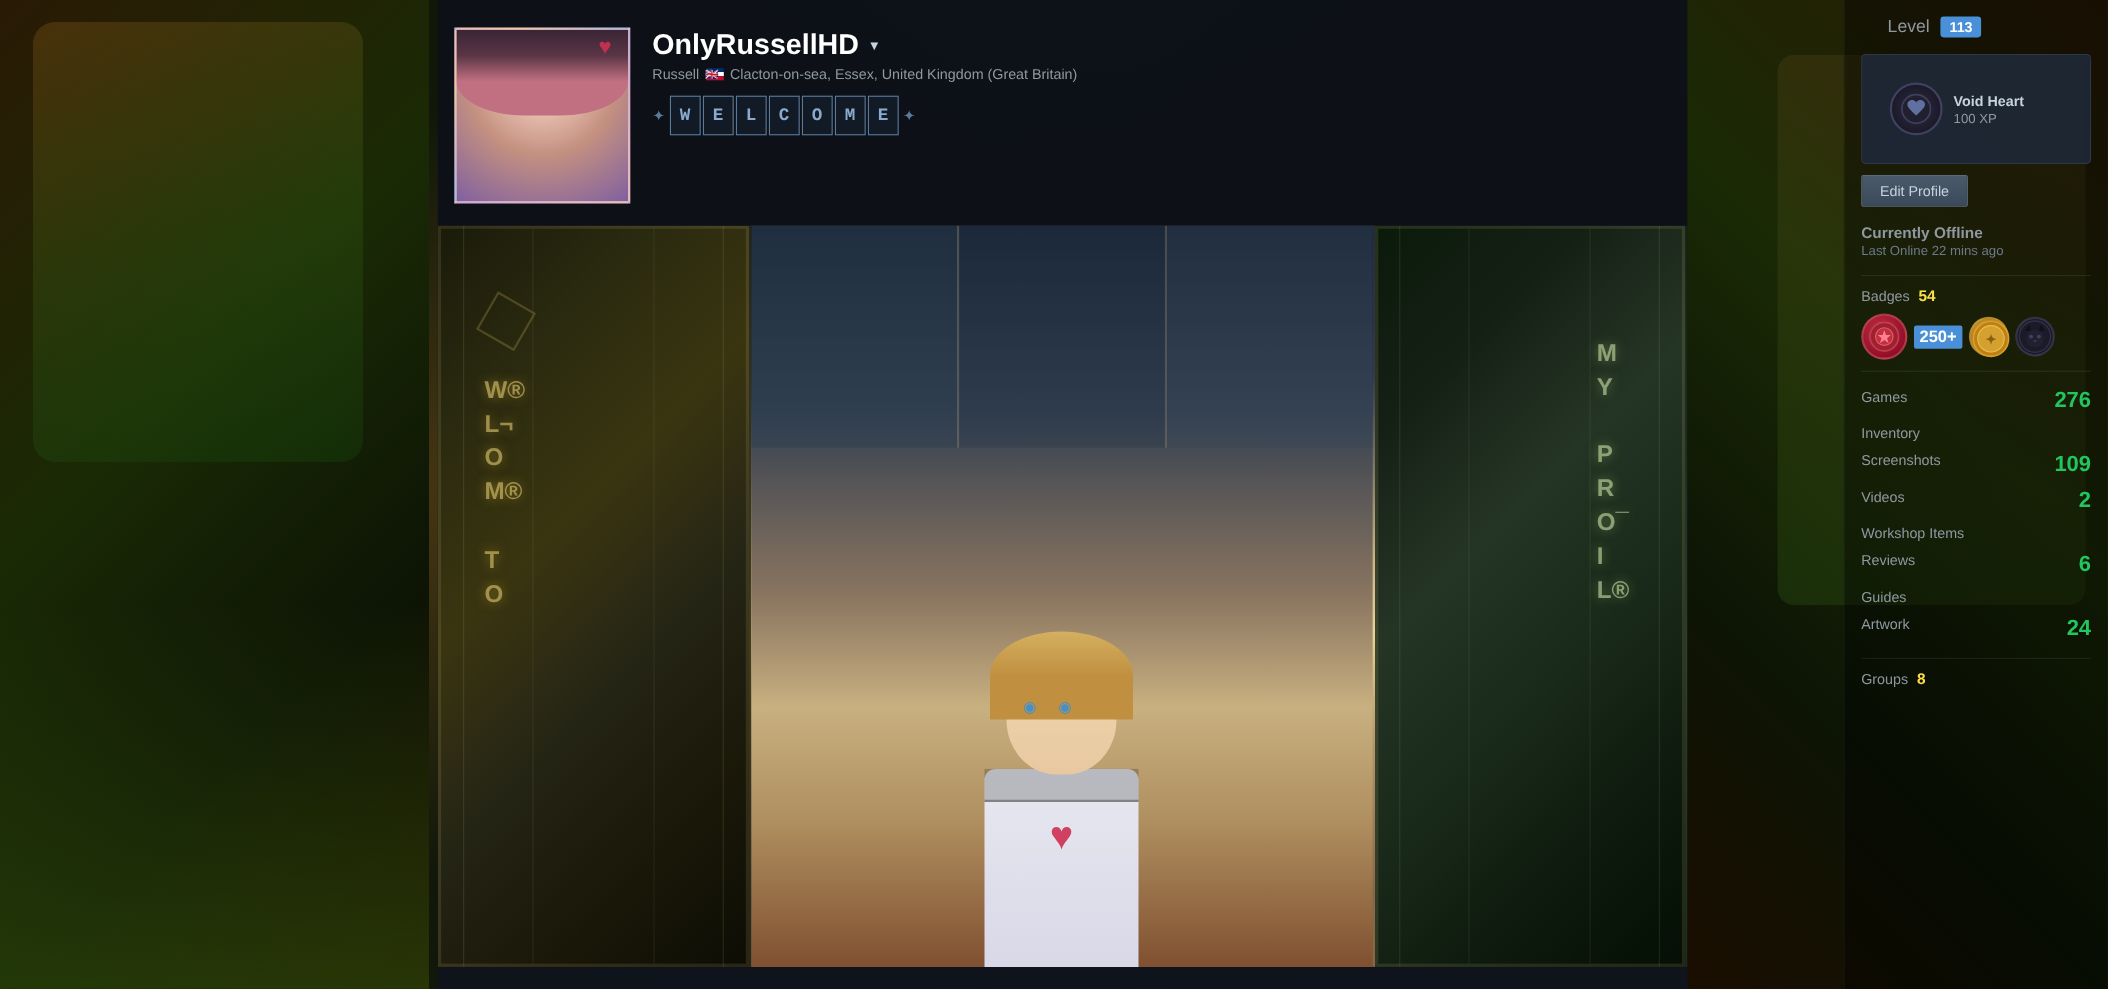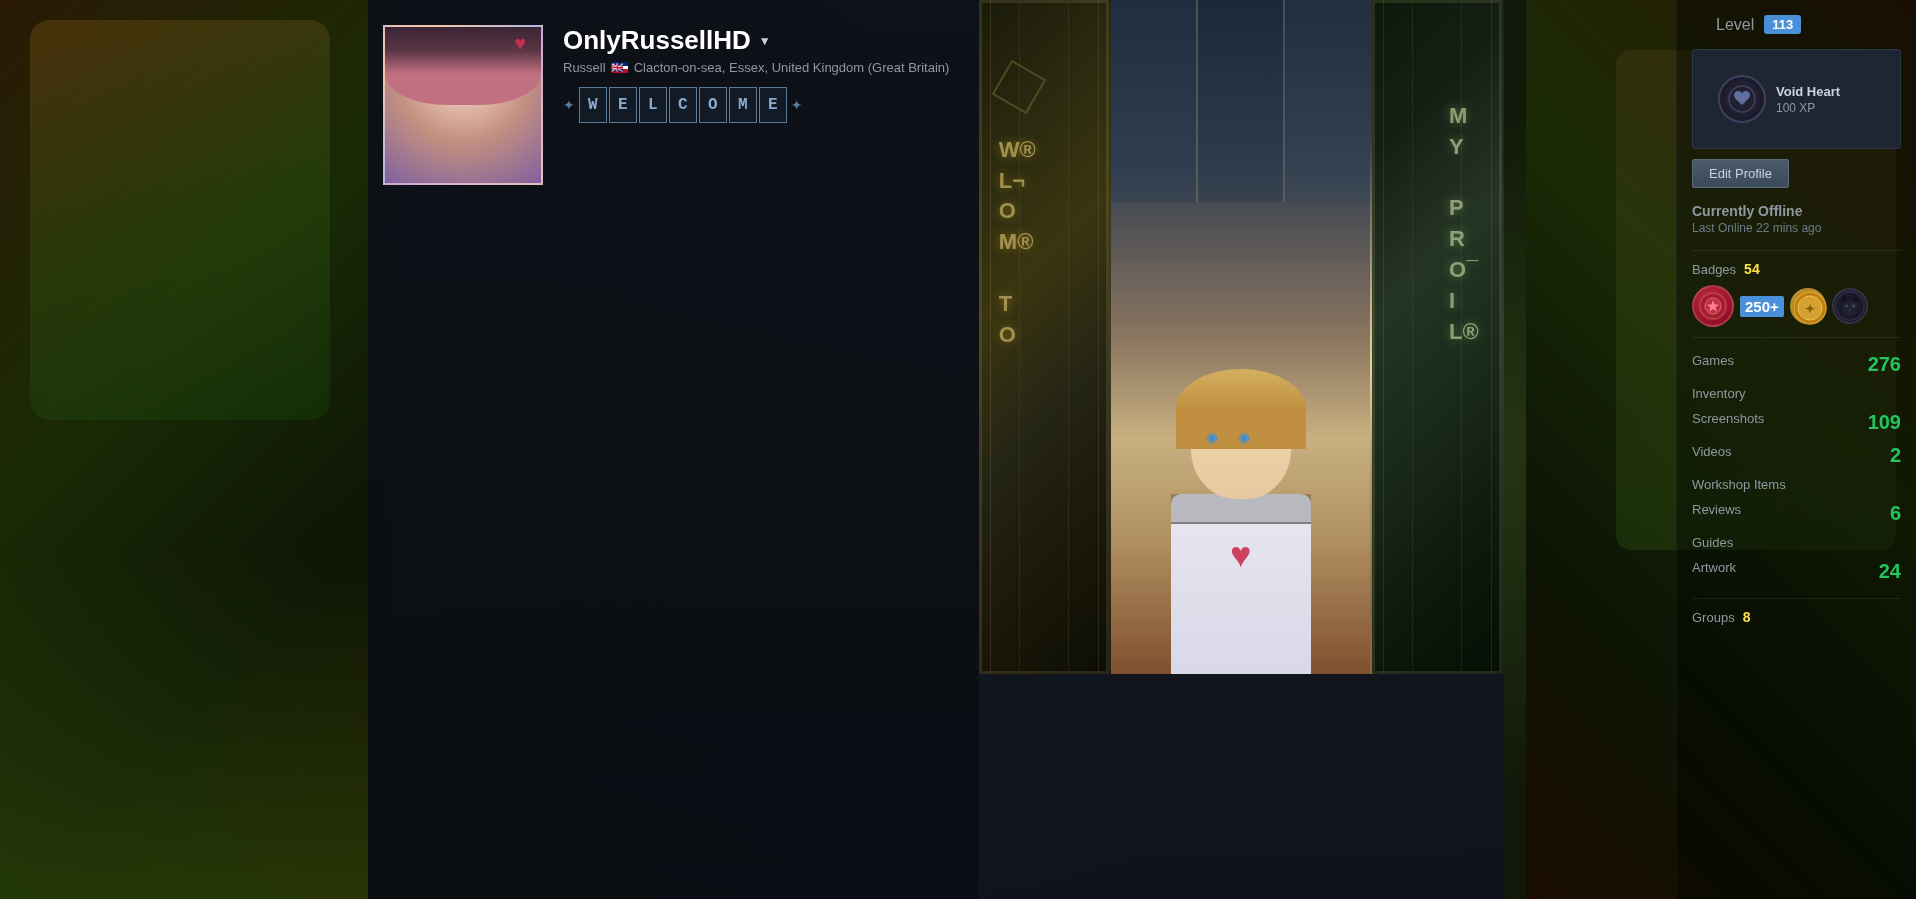--- a/index.html
+++ b/index.html
@@ -61,28 +61,28 @@
       position: absolute;
       top: 50px; right: 20px;
       width: 280px; height: 500px;
       background: linear-gradient(200deg, rgba(80,60,20,0.4), rgba(40,80,15,0.4));
       border-radius: 15px;
     }
 
     
     .main-content {
       position: absolute;
-      left: 368px;
+      left: 398px;
       top: 0;
       width: 1136px;
       height: 899px;
       background: linear-gradient(180deg, rgba(20,25,35,0.95) 0%, rgba(15,20,28,0.98) 100%);
       z-index: 2;
       display: flex;
-      flex-direction: row;
+      flex-direction: column;
     }
 
     
     .profile-header {
       display: flex;
       align-items: flex-start;
       padding: 25px 30px 20px 15px;
       background: rgba(0,0,0,0.3);
       min-height: 185px;
     }

